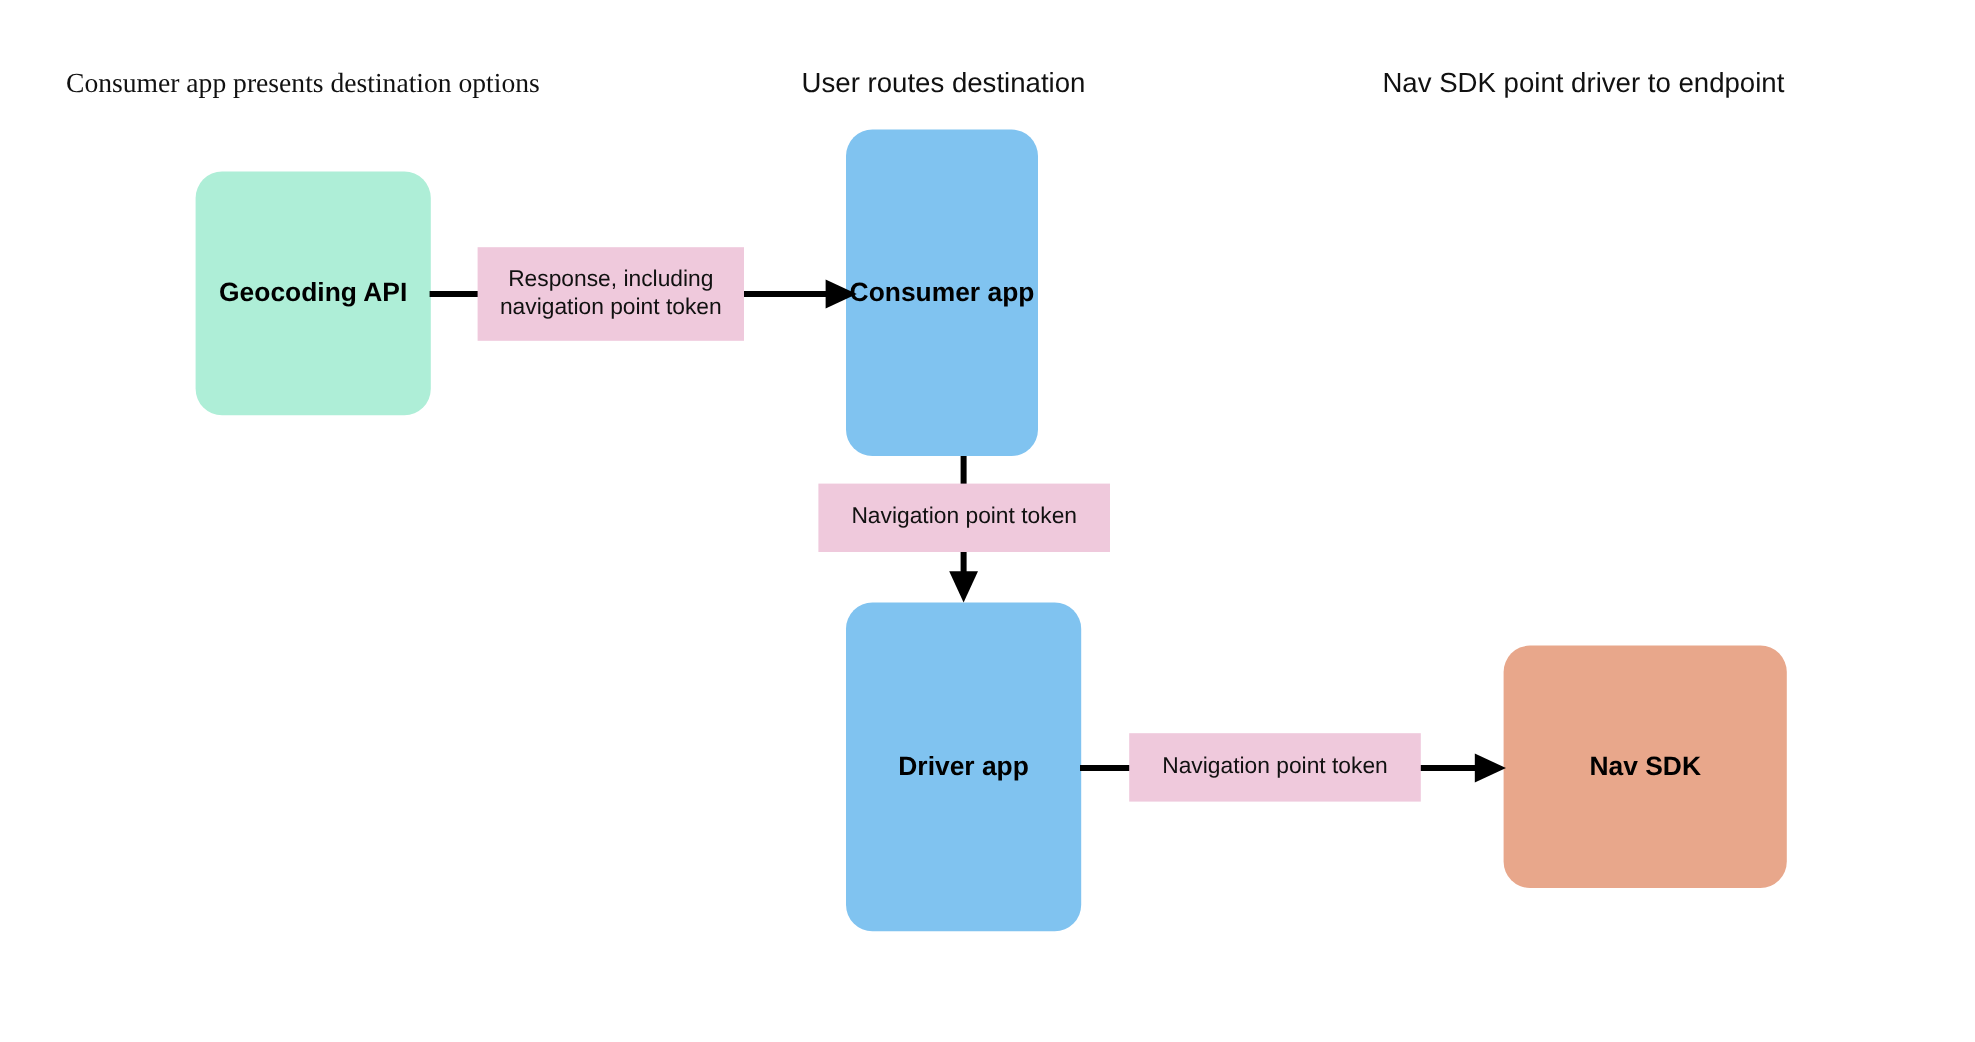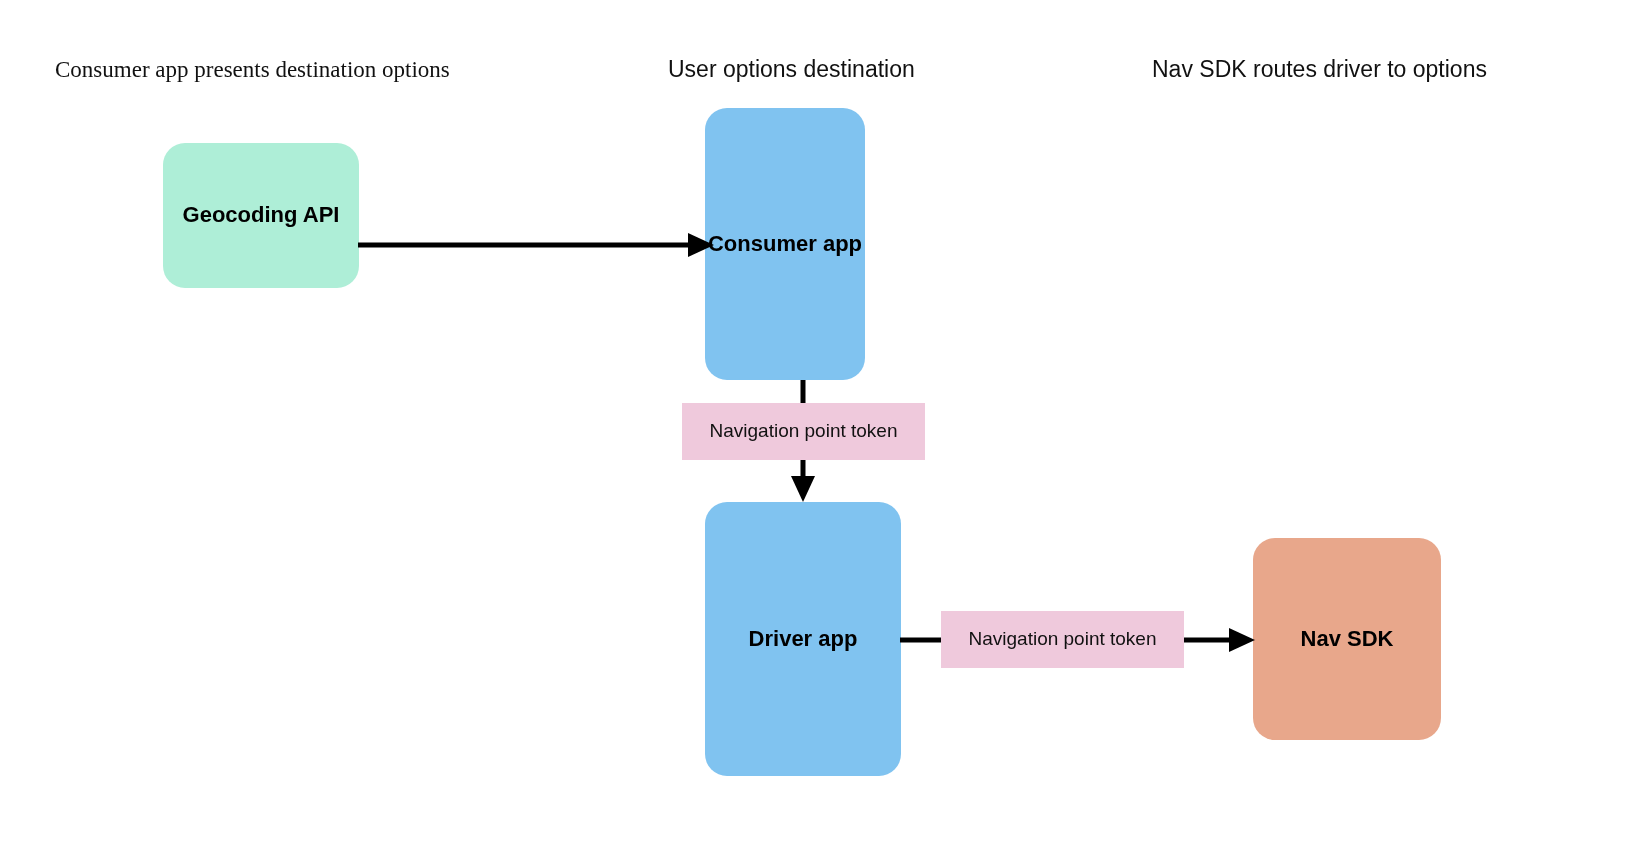--- a/index.html
+++ b/index.html
@@ -64,23 +64,23 @@
     overflow: visible;
   }
 </style>
 </head>
 <body>
 
 <div id="canvas">
 
   <div class="col-header" style="left:55px; top:58px;font-family:Liberation Serif, serif;">Consumer app presents destination options</div>
 
-  <div class="col-header" style="left:668px; top:58px;">User options destination</div>
+  <div class="col-header" style="left:668px; top:58px;">User routes destination</div>
 
-  <div class="col-header" style="left:1152px; top:58px;">Nav SDK routes driver to options</div>
+  <div class="col-header" style="left:1152px; top:58px;">Nav SDK point driver to endpoint</div>
 
   <div class="connector" style="left:358px; top:228px; width:356px; height:34px;">
     <svg width="356" height="34" viewBox="0 0 356 34">
       <line x1="0" y1="17" x2="332" y2="17" stroke="#000000" stroke-width="5"></line>
       <polygon points="330,5 356,17 330,29" fill="#000000"></polygon>
     </svg>
   </div>
 
   <div class="connector" style="left:786px; top:380px; width:34px; height:122px;">
     <svg width="34" height="122" viewBox="0 0 34 122">
@@ -89,36 +89,39 @@
     </svg>
   </div>
 
   <div class="connector" style="left:900px; top:623px; width:355px; height:34px;">
     <svg width="355" height="34" viewBox="0 0 355 34">
       <line x1="0" y1="17" x2="331" y2="17" stroke="#000000" stroke-width="5"></line>
       <polygon points="329,5 355,17 329,29" fill="#000000"></polygon>
     </svg>
   </div>
 
-  <div class="node" style="left:163px; top:143px; width:196px; height:145px; background:#aeeed7;">
+  <div class="node" style="left:163px; top:143px; width:196px; height:203px; background:#aeeed7;">
     <span class="node-label">Geocoding API</span>
   </div>
 
   <div class="node" style="left:705px; top:108px; width:160px; height:272px; background:#80c3f0;">
     <span class="node-label">Consumer app</span>
   </div>
 
   <div class="node" style="left:705px; top:502px; width:196px; height:274px; background:#80c3f0;">
     <span class="node-label">Driver app</span>
   </div>
 
-  <div class="node" style="left:1253px; top:538px; width:188px; height:202px; background:#e8a78b;">
+  <div class="node" style="left:1253px; top:538px; width:236px; height:202px; background:#e8a78b;">
     <span class="node-label">Nav SDK</span>
   </div>
 
+  <div class="edge-label" style="left:398px; top:206px; width:222px; height:78px; background:#efc9dc;">
+    <span class="edge-text">Response, including navigation point token</span>
+  </div>
 
   <div class="edge-label" style="left:682px; top:403px; width:243px; height:57px; background:#efc9dc;">
     <span class="edge-text">Navigation point token</span>
   </div>
 
   <div class="edge-label" style="left:941px; top:611px; width:243px; height:57px; background:#efc9dc;">
     <span class="edge-text">Navigation point token</span>
   </div>
 
 </div>

